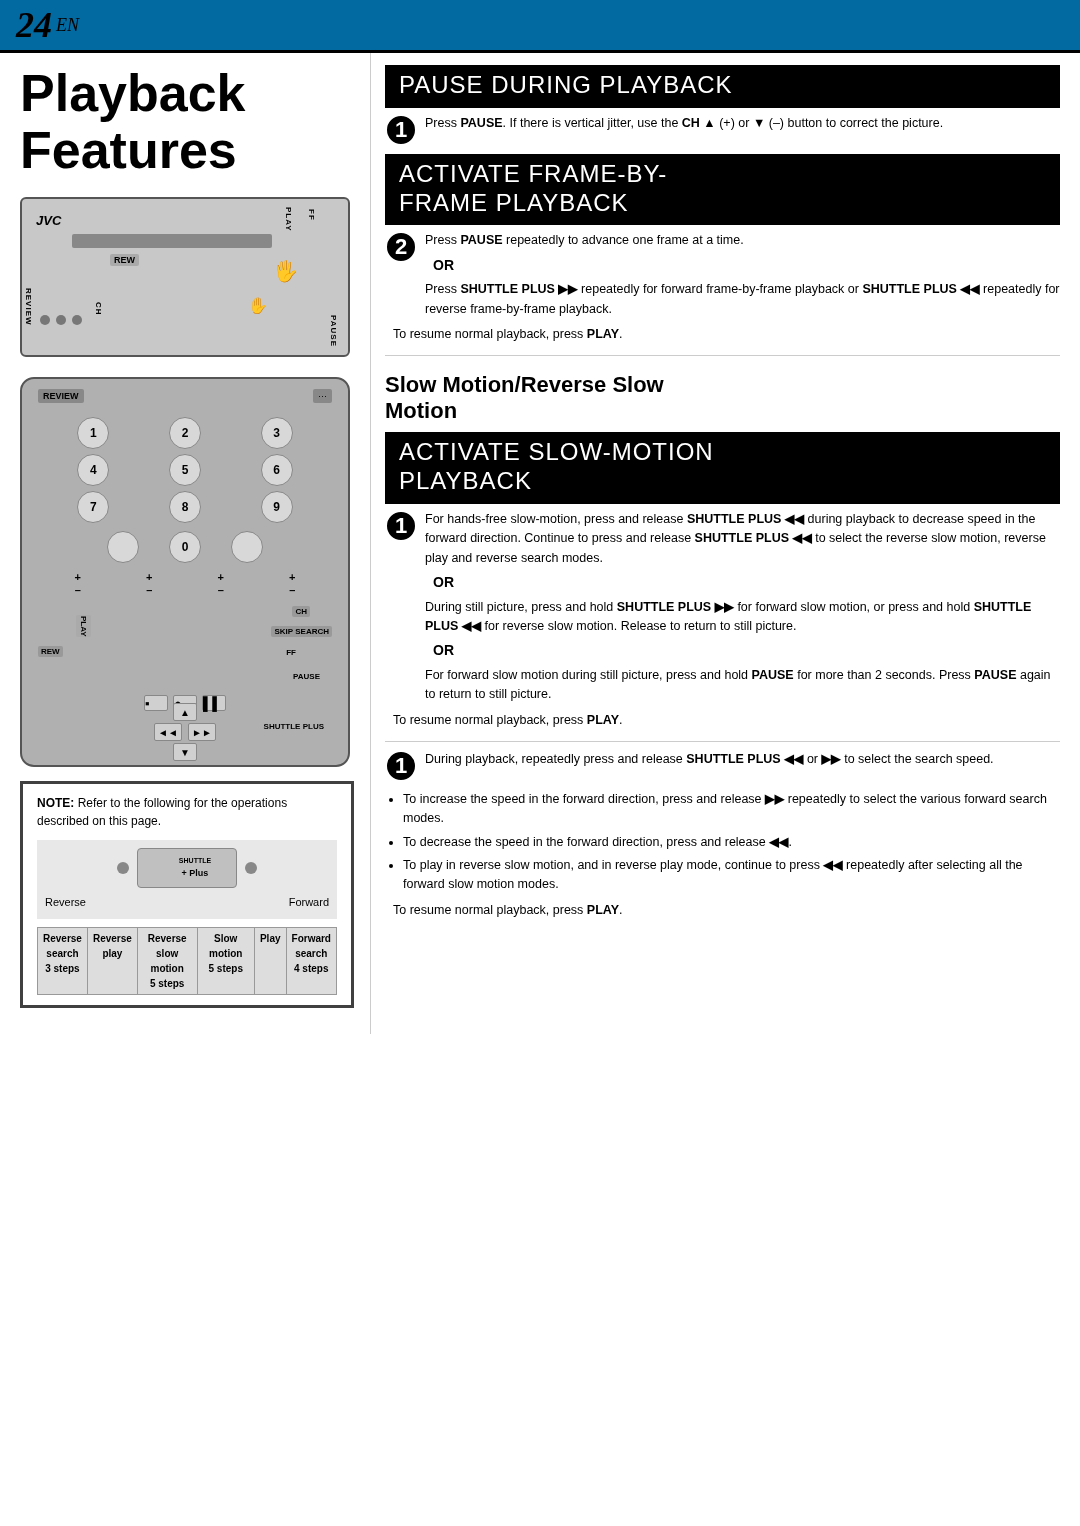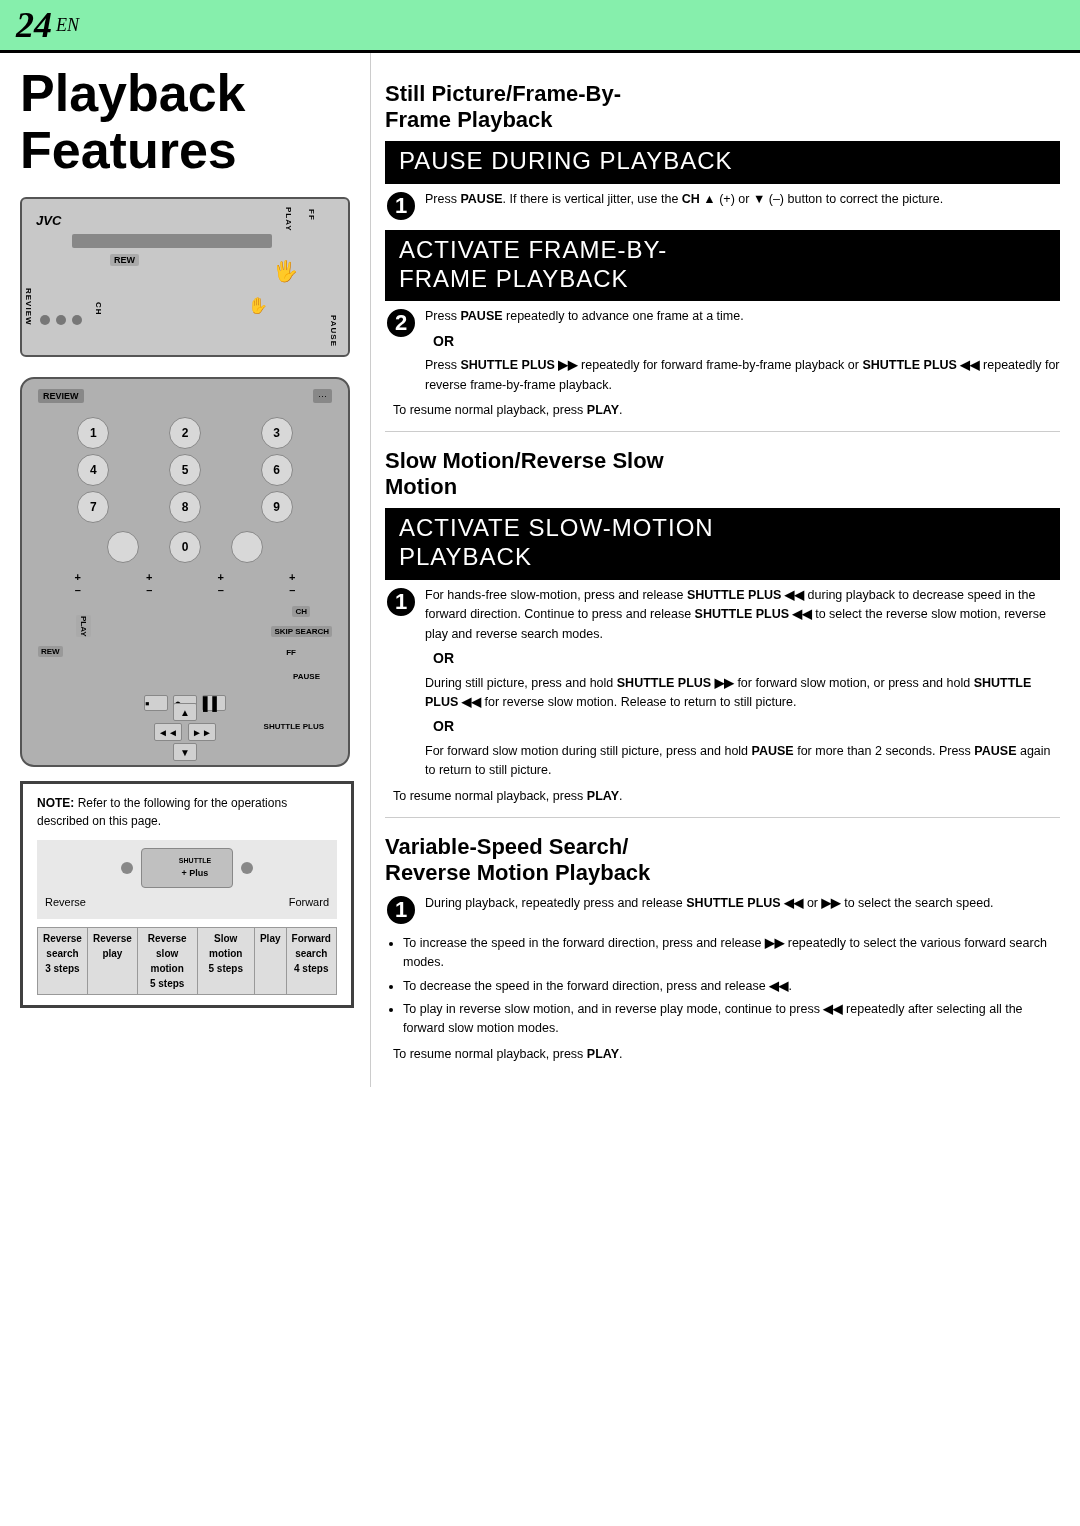--- a/index.html
+++ b/index.html
@@ -11,21 +11,21 @@
       font-size: 13px;
       color: #000;
     }
 
     
     .page-header {
       display: flex;
       align-items: center;
       border-bottom: 3px solid #000;
       padding: 4px 16px;
-      background: #86efac;
+      background: #0369a1;
     }
     .page-number {
       font-size: 36px;
       font-weight: bold;
       font-style: italic;
       font-family: Georgia, serif;
       margin-right: 4px;
     }
     .page-number-en {
       font-size: 18px;
@@ -316,21 +316,21 @@
       padding: 8px;
       display: flex;
       flex-direction: column;
       align-items: center;
       margin-bottom: 8px;
     }
     .shuttle-box {
       background: #c0c0c0;
       border: 1px solid #888;
       border-radius: 4px;
-      width: 92px;
+      width: 100px;
       height: 40px;
       display: flex;
       align-items: center;
       justify-content: center;
       font-size: 9px;
       font-weight: bold;
       text-align: center;
       padding-left: 16px;
     }
     .shuttle-table {
@@ -562,21 +562,20 @@
           <td class="header-cell">Play</td>
           <td class="header-cell">Forward<br>search<br>4 steps</td>
         </tr>
       </tbody>
         </table>
     </div>
   </div>
 
   <div class="right-col">
 
-    <h2 class="section-heading">Still Picture/Frame-By-<br>Frame Playback</h2>
 
     <div class="step-block">
       <div class="step-block-title">PAUSE DURING PLAYBACK</div>
     </div>
     <div class="step-row">
       <span class="step-number-circle">1</span>
       <div class="step-content">
         Press <b>PAUSE</b>. If there is vertical jitter, use the <b>CH ▲</b> (+) or <b>▼</b> (–) button to correct the picture.
       </div>
     </div>
@@ -608,21 +607,20 @@
         <div class="or-divider"><b>OR</b></div>
         During still picture, press and hold <b>SHUTTLE PLUS ▶▶</b> for forward slow motion, or press and hold <b>SHUTTLE PLUS ◀◀</b> for reverse slow motion. Release to return to still picture.
         <div class="or-divider"><b>OR</b></div>
         For forward slow motion during still picture, press and hold <b>PAUSE</b> for more than 2 seconds. Press <b>PAUSE</b> again to return to still picture.
       </div>
     </div>
     <div class="resume-line">To resume normal playback, press <b>PLAY</b>.</div>
 
     <hr class="section-divider">
 
-    <h2 class="section-heading">Variable-Speed Search/<br>Reverse Motion Playback</h2>
 
     <div class="step-row">
       <span class="step-number-circle">1</span>
       <div class="step-content">
         During playback, repeatedly press and release <b>SHUTTLE PLUS ◀◀</b> or <b>▶▶</b> to select the search speed.
       </div>
     </div>
     <ul class="bullet-list">
       <li>To increase the speed in the forward direction, press and release <b>▶▶</b> repeatedly to select the various forward search modes.</li>
       <li>To decrease the speed in the forward direction, press and release <b>◀◀</b>.</li>

